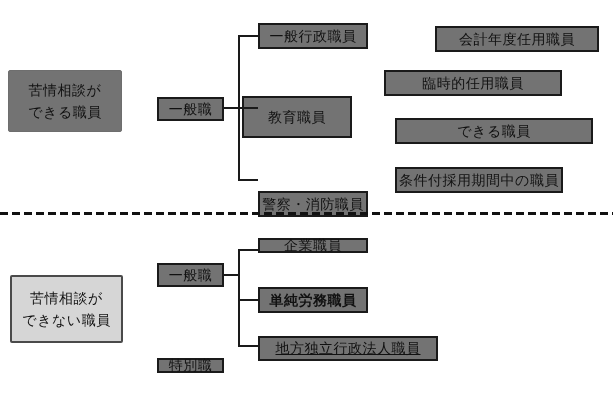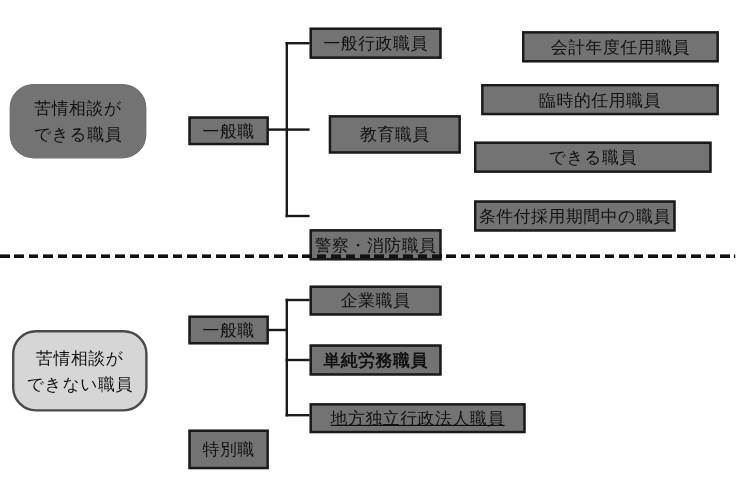--- a/index.html
+++ b/index.html
@@ -24,21 +24,21 @@
     font-size: 14px;
     display: flex;
     align-items: center;
     justify-content: center;
     text-align: center;
     line-height: 1.2;
     letter-spacing: 0.5px;
   }
   .rounded {
     border: 1px solid #6e6e6e;
-    border-radius: 20px;
+    border-radius: 2px;
     white-space: pre-line;
     line-height: 1.6;
     font-size: 14px;
   }
   .rounded.gray {
     background: #d6d6d6;
     border: 2px solid #4a4a4a;
   }
   .line {
     position: absolute;
@@ -50,39 +50,39 @@
     top: 212px;
     width: 613px;
     height: 3px;
     background: repeating-linear-gradient(90deg, #111111 0 8px, transparent 8px 12px);
   }
 
   
   .group-can        { left: 8px;   top: 70px;  width: 114px; height: 62px; }
   .general-top      { left: 157px; top: 97px;  width: 67px;  height: 24px; }
   .admin-staff      { left: 258px; top: 23px;  width: 110px; height: 26px; }
-  .edu-staff        { left: 274px; top: 96px;  width: 110px; height: 32px; }
+  .edu-staff        { left: 242px; top: 96px;  width: 110px; height: 42px; }
   .police-staff     { left: 258px; top: 167px; width: 110px; height: 26px; margin-top: 24px; }
   .fiscal-staff     { left: 395px; top: 26px;  width: 164px; height: 26px; margin-left: 40px; }
-  .temp-staff       { left: 401px; top: 70px;  width: 198px; height: 26px; }
+  .temp-staff       { left: 384px; top: 70px;  width: 178px; height: 26px; }
   .fixed-staff      { left: 395px; top: 118px; width: 198px; height: 26px; }
   .conditional-staff{ left: 395px; top: 167px; width: 168px; height: 26px; }
 
   .t-parent-h  { left: 223px; top: 107px; width: 35px; height: 2px; }
   .t-trunk-v   { left: 238px; top: 35px;  width: 2px;  height: 146px; }
   .t-branch-1  { left: 238px; top: 35px;  width: 20px; height: 2px; }
   .t-branch-3  { left: 238px; top: 179px; width: 20px; height: 2px; }
 
   
   .group-cannot     { left: 10px;  top: 275px; width: 113px; height: 68px; }
   .general-bottom   { left: 157px; top: 263px; width: 67px;  height: 24px; }
-  .enterprise-staff { left: 258px; top: 238px; width: 110px; height: 25px; }
+  .enterprise-staff { left: 258px; top: 238px; width: 110px; height: 15px; }
   .labor-staff      { left: 258px; top: 287px; width: 110px; height: 26px; font-weight: bold; }
   .agency-staff     { left: 258px; top: 336px; width: 180px; height: 25px; text-decoration: underline; }
-  .special-service  { left: 157px; top: 358px; width: 67px;  height: 33px; }
+  .special-service  { left: 157px; top: 358px; width: 67px;  height: 15px; }
 
   .b-parent-h  { left: 223px; top: 274px; width: 17px; height: 2px; }
   .b-trunk-v   { left: 238px; top: 249px; width: 2px;  height: 98px; }
   .b-branch-1  { left: 238px; top: 249px; width: 20px; height: 2px; }
   .b-branch-2  { left: 238px; top: 299px; width: 20px; height: 2px; }
   .b-branch-3  { left: 238px; top: 345px; width: 20px; height: 2px; }
 </style>
 </head>
 <body>
 

